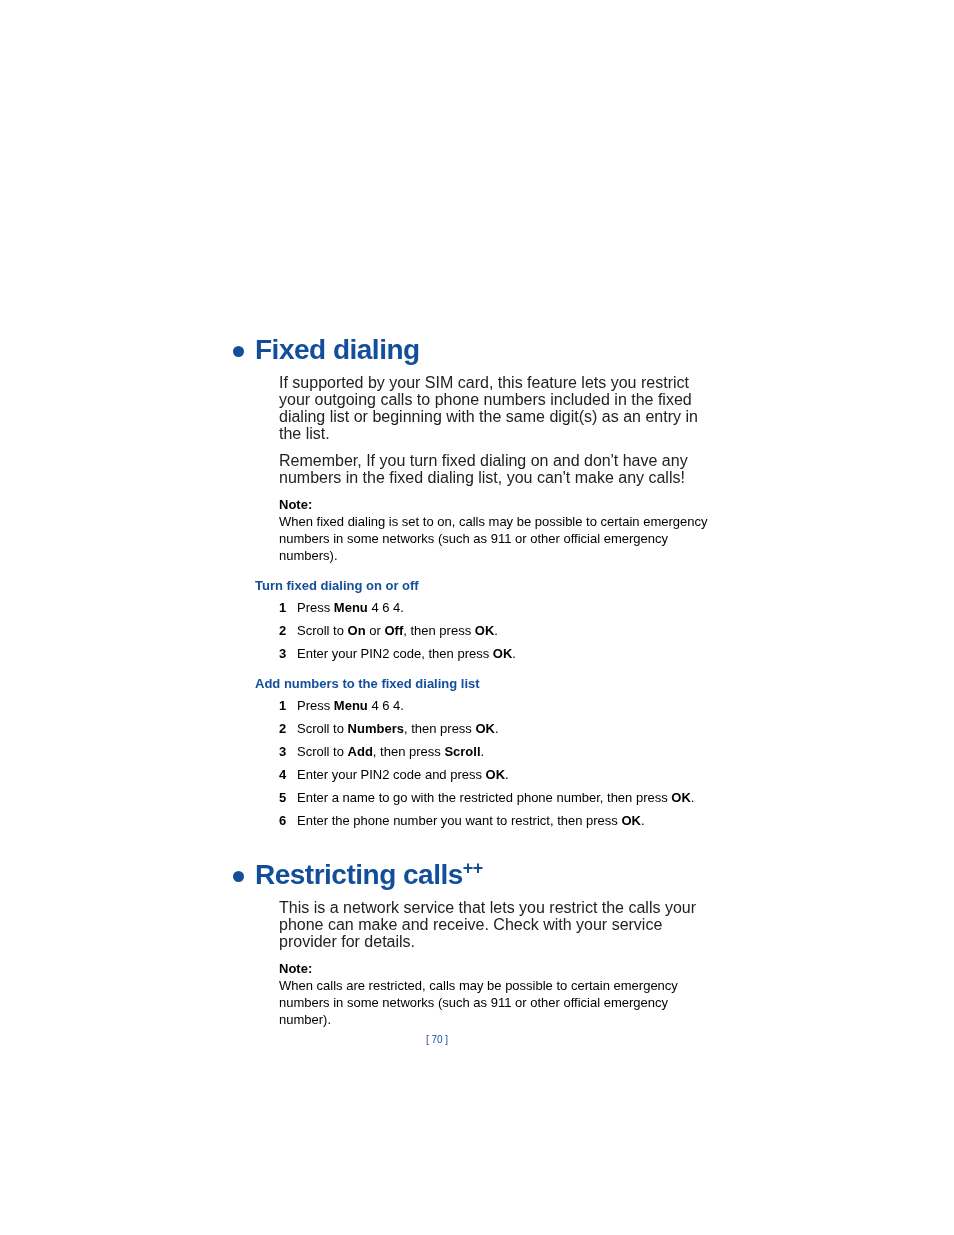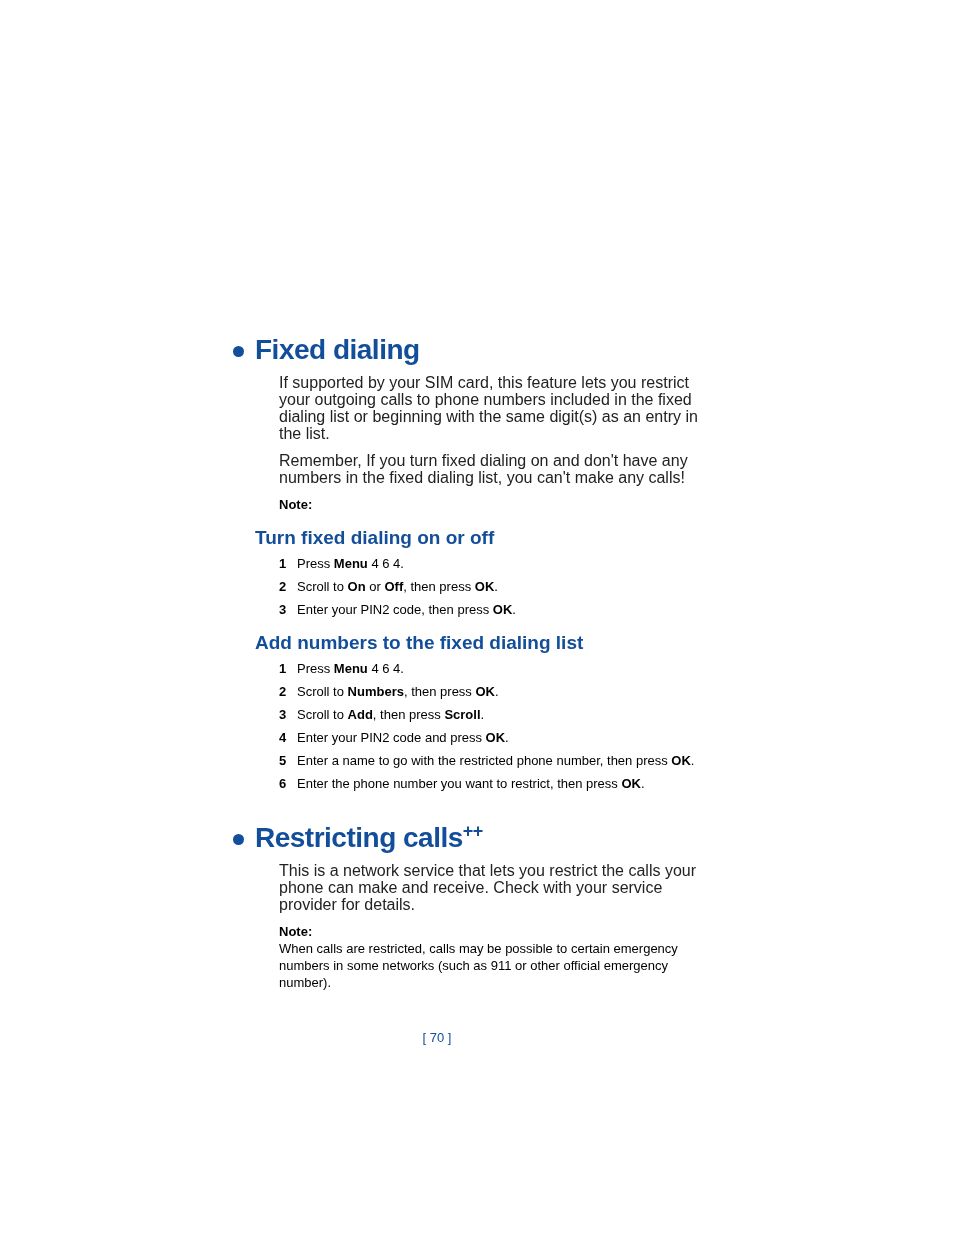--- a/index.html
+++ b/index.html
@@ -61,21 +61,21 @@
   .note-label {
     font-weight: 700;
     min-width: 46px;
     padding-right: 4px;
   }
   .note-text {
     flex: 1;
   }
   .sub-heading {
     color: #134e9a;
-    font-size: 19px;
+    font-size: 13px;
     font-weight: 700;
     margin: 14px 0 6px 0;
     font-family: "Trebuchet MS", "Helvetica Neue", Arial, sans-serif;
     font-stretch: condensed;
   }
   .num-list {
     margin: 0 0 10px 24px;
   }
   .num-item {
     display: flex;
@@ -92,41 +92,42 @@
     flex: 1;
   }
   .b { font-weight: 700; }
   .page-footer {
     position: absolute;
     bottom: 222px;
     left: 0;
     width: 874px;
     text-align: center;
     color: #134e9a;
-    font-size: 13px;
+    font-size: 10px;
   }
   .gap-before-h1 {
     margin-top: 30px;
   }
 </style>
 </head>
 <body>
 
 <div class="page">
 
   <h1 class="section-title">
     <span class="bullet"></span>
     <span>Fixed dialing</span>
   </h1>
 
   <p class="body-text">If supported by your SIM card, this feature lets you restrict your outgoing calls to phone numbers included in the fixed dialing list or beginning with the same digit(s) as an entry in the list.</p>
   <p class="body-text">Remember, If you turn fixed dialing on and don't have any numbers in the fixed dialing list, you can't make any calls!</p>
 
   <div class="note-row">
     <div class="note-label">Note:</div>
+    <div class="note-text">When fixed dialing is set to on, calls may be possible to certain emergency numbers in some networks (such as 911 or other official emergency numbers).</div>
   </div>
 
   <h2 class="sub-heading">Turn fixed dialing on or off</h2>
   <div class="num-list">
     <div class="num-item">
       <div class="n">1</div>
       <div class="t"><span>Press </span><span class="b">Menu</span><span> 4 6 4.</span></div>
     </div>
     <div class="num-item">
       <div class="n">2</div>

